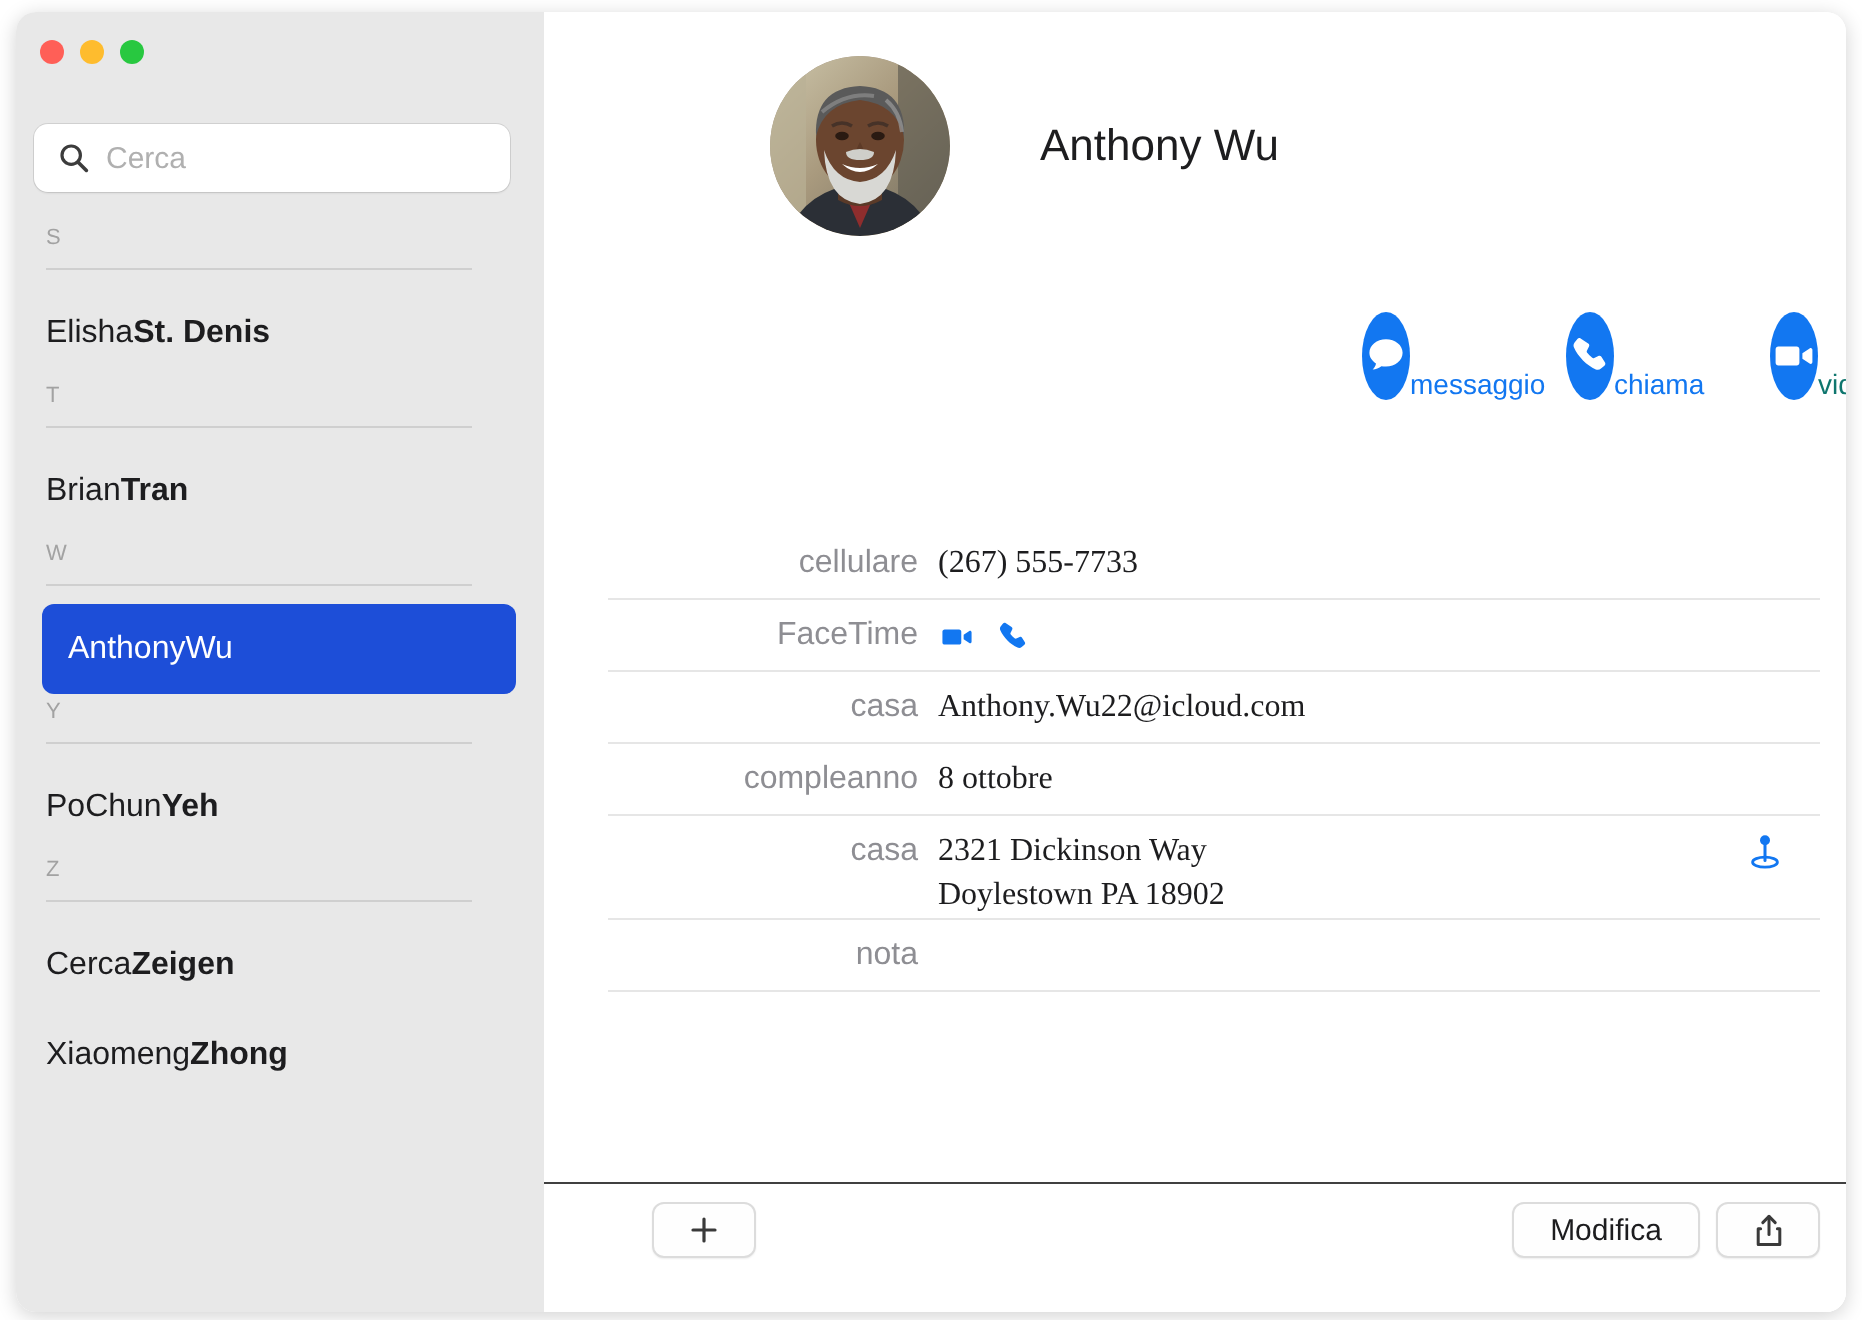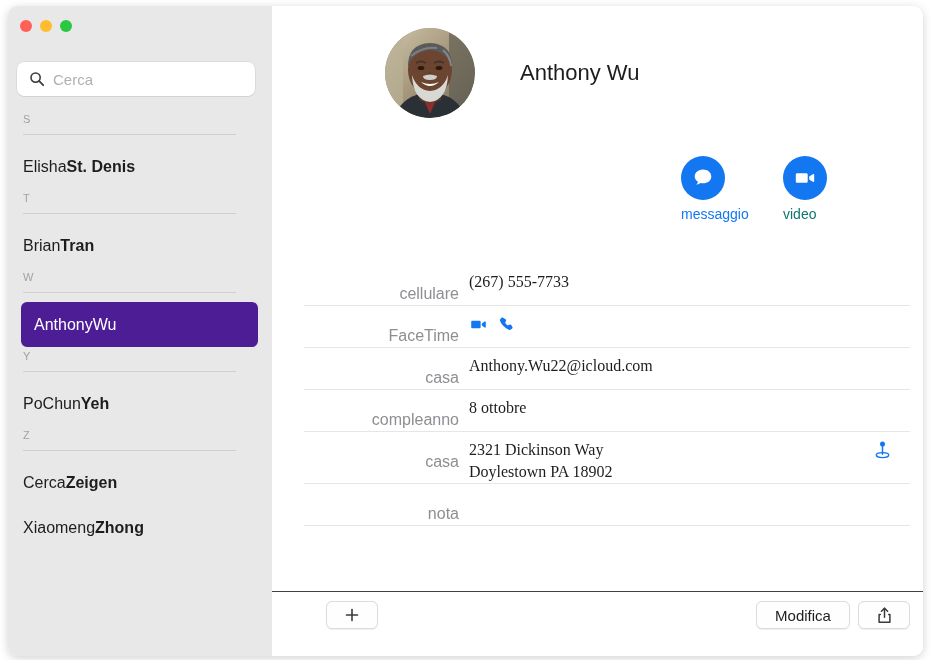--- a/index.html
+++ b/index.html
@@ -122,21 +122,21 @@
     padding-left: 15px;
     font-size: 16px;
     color: #1d1d1f;
     margin: 0 14px 0 0;
     border-radius: 6px;
     white-space: nowrap;
   }
   .contact-row .first { font-weight: 400; }
   .contact-row .last  { font-weight: 700; }
   .contact-row.selected {
-    background: #4c1d95;
+    background: #1d4ed8;
     color: #ffffff;
     margin-left: 13px;
     padding-left: 13px;
   }
   .contact-row.selected .last { font-weight: 400; }
 
   
   #detail {
     flex: 1 1 auto;
     position: relative;
@@ -176,22 +176,22 @@
   #actions {
     position: absolute;
     left: 409px;
     top: 150px;
     display: flex;
     gap: 54px;
   }
   .action {
     width: 48px;
     display: flex;
-    flex-direction: column;
-    align-items: flex-start;
+    flex-direction: row;
+    align-items: flex-end;
     cursor: default;
   }
   .action-circle {
     width: 44px;
     height: 44px;
     border-radius: 50%;
     background: #1277f1;
     display: flex;
     align-items: center;
     justify-content: center;
@@ -223,21 +223,20 @@
   .field-row.first { border-top: 0; }
   .field-label {
     width: 165px;
     flex: 0 0 165px;
     text-align: right;
     font-size: 16px;
     color: #8e8e93;
     padding-right: 10px;
     box-sizing: border-box;
     line-height: 22px;
-    margin-top: 12px;
   }
   .field-value {
     flex: 1 1 auto;
     font-size: 16px;
     color: #1d1d1f;
     line-height: 22px;
     white-space: pre-line;
     font-family: Liberation Serif, serif;
   }
   .field-icons {
@@ -414,20 +413,28 @@
     </div>
 
     <div id="actions">
         <div class="action">
           <div class="action-circle" style="background: rgb(18, 119, 241);">
             <svg width="24" height="24" viewBox="0 0 24 24">
               <path d="M12 3.6c-4.6 0-8.3 3-8.3 6.8 0 2.2 1.3 4.1 3.3 5.3-.2 1.1-.8 2.2-1.7 3.1 1.7-.2 3.2-.8 4.4-1.7.7.1 1.5.2 2.3.2 4.6 0 8.3-3 8.3-6.9S16.6 3.6 12 3.6z" fill="#ffffff"></path>
             </svg>
           </div>
           <div class="action-label" style="color: rgb(18, 119, 241);">messaggio</div>
+        </div>
+        <div class="action">
+          <div class="action-circle" style="background: rgb(18, 119, 241);">
+            <svg width="24" height="24" viewBox="0 0 24 24">
+              <path d="M7.3 3.2c-.5-.3-1.2-.2-1.6.3L4.3 5.2c-.6.7-.7 1.7-.3 2.6 1 2.3 2.6 4.5 4.5 6.4 1.9 1.9 4.1 3.4 6.4 4.5.9.4 1.9.2 2.6-.4l1.7-1.4c.5-.4.6-1.1.3-1.6l-1.8-2.9c-.3-.5-1-.7-1.5-.4l-2.1 1c-.4.2-.8.1-1.1-.2-.9-.8-1.7-1.6-2.4-2.4-.3-.3-.3-.8-.1-1.1l1-2.1c.3-.5.1-1.2-.4-1.5L7.3 3.2z" fill="#ffffff"></path>
+            </svg>
+          </div>
+          <div class="action-label" style="color: rgb(18, 119, 241);">chiama</div>
         </div>
         <div class="action">
           <div class="action-circle" style="background: rgb(18, 119, 241);">
             <svg width="24" height="24" viewBox="0 0 24 24">
               <path d="M4.2 7.2h9.1c.8 0 1.4.6 1.4 1.4v6.8c0 .8-.6 1.4-1.4 1.4H4.2c-.8 0-1.4-.6-1.4-1.4V8.6c0-.8.6-1.4 1.4-1.4zm12 3.4l3.6-2.4c.6-.4 1.4 0 1.4.8v6c0 .8-.8 1.2-1.4.8l-3.6-2.4v-2.8z" fill="#ffffff"></path>
             </svg>
           </div>
           <div class="action-label" style="color: #0f766e;">video</div>
         </div>
       </div>

